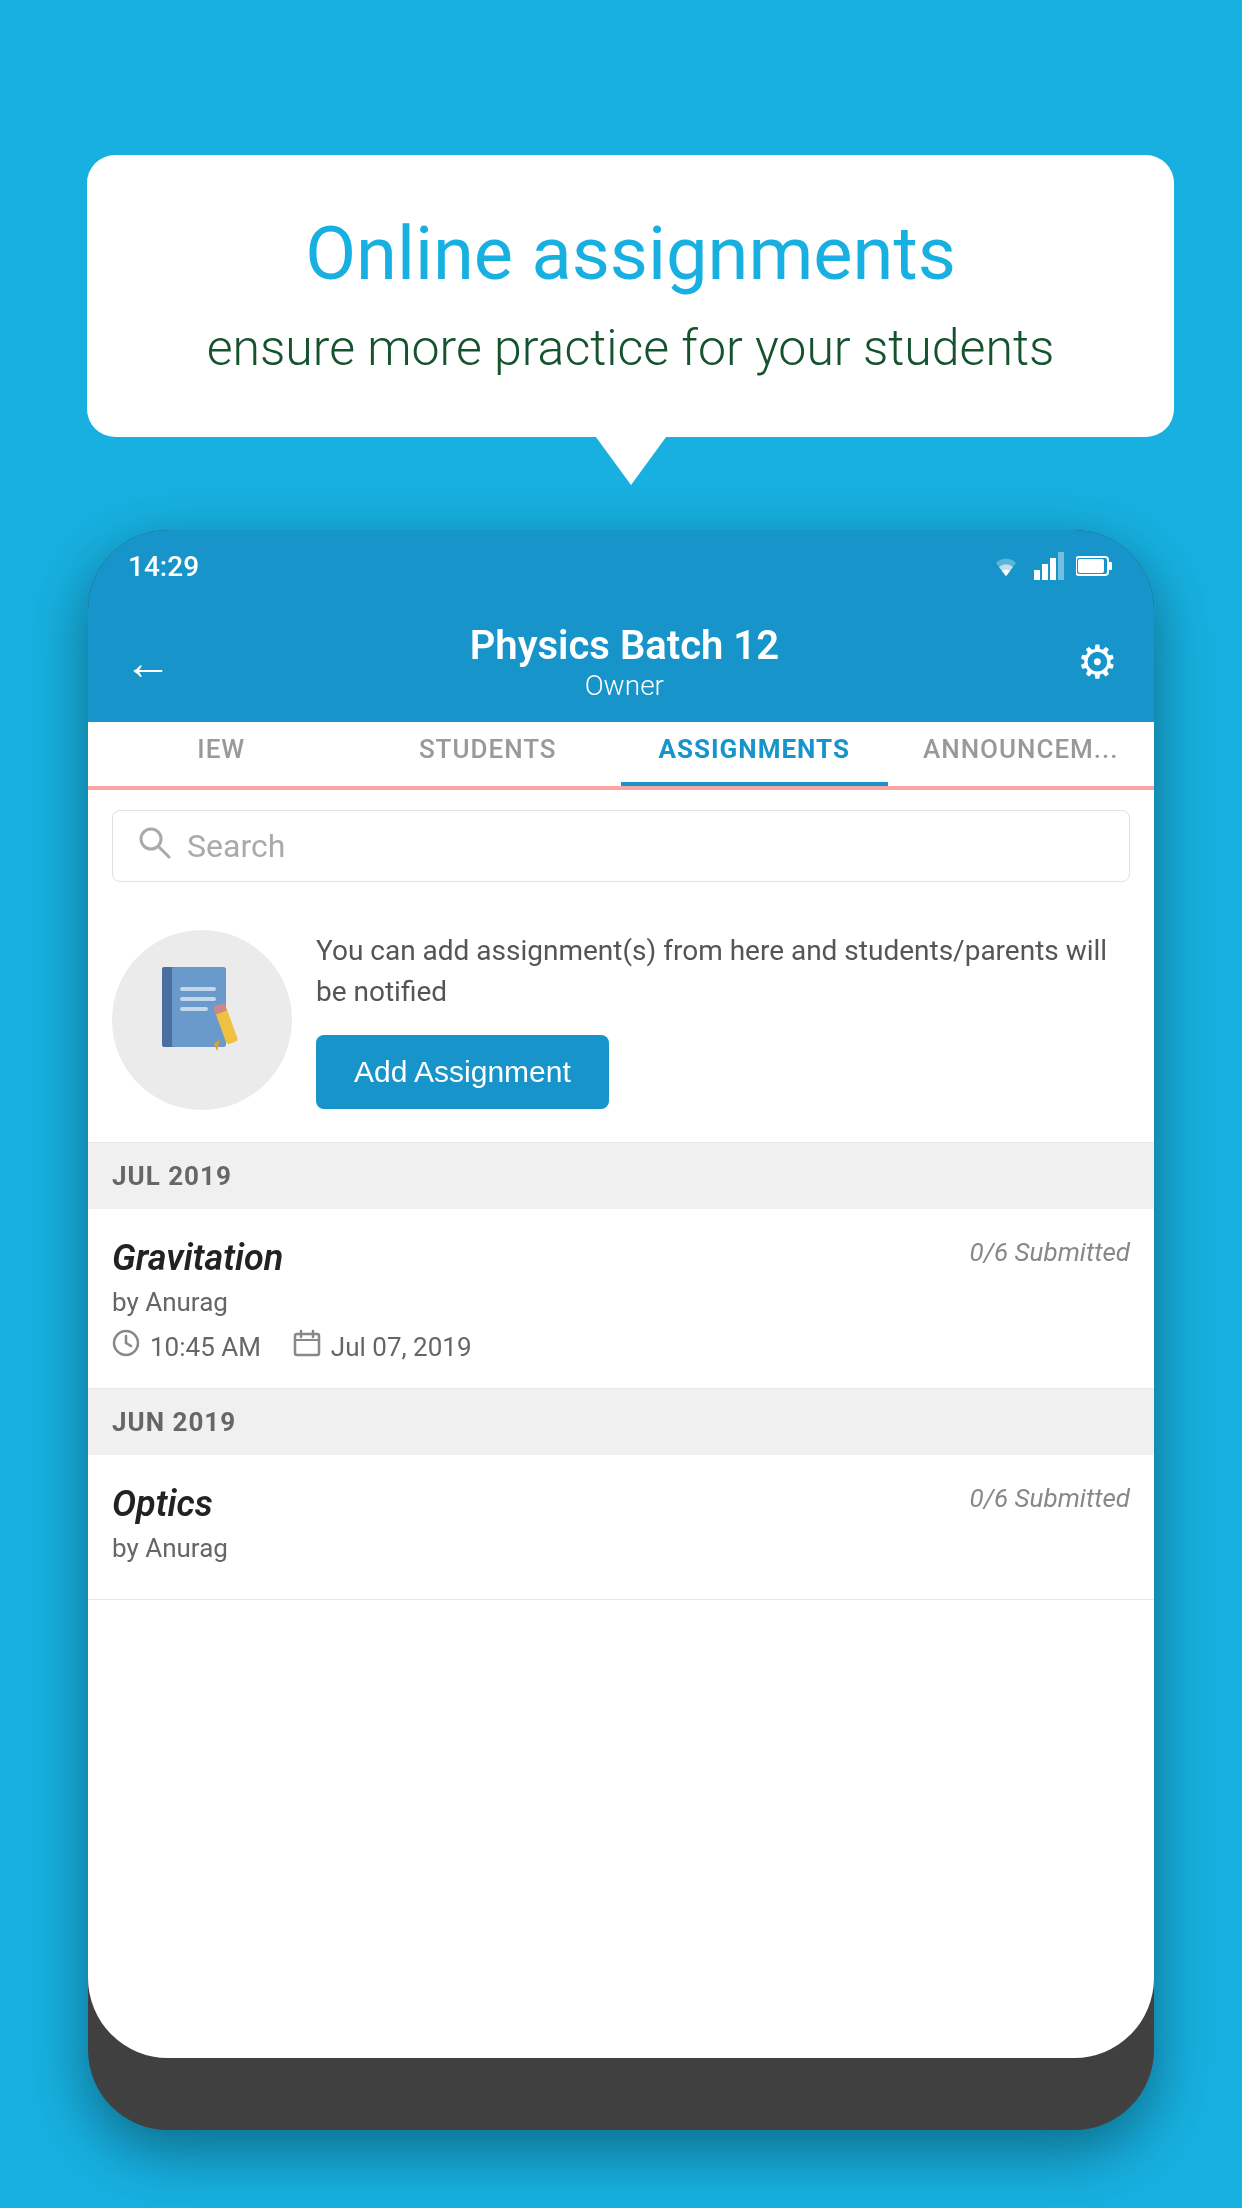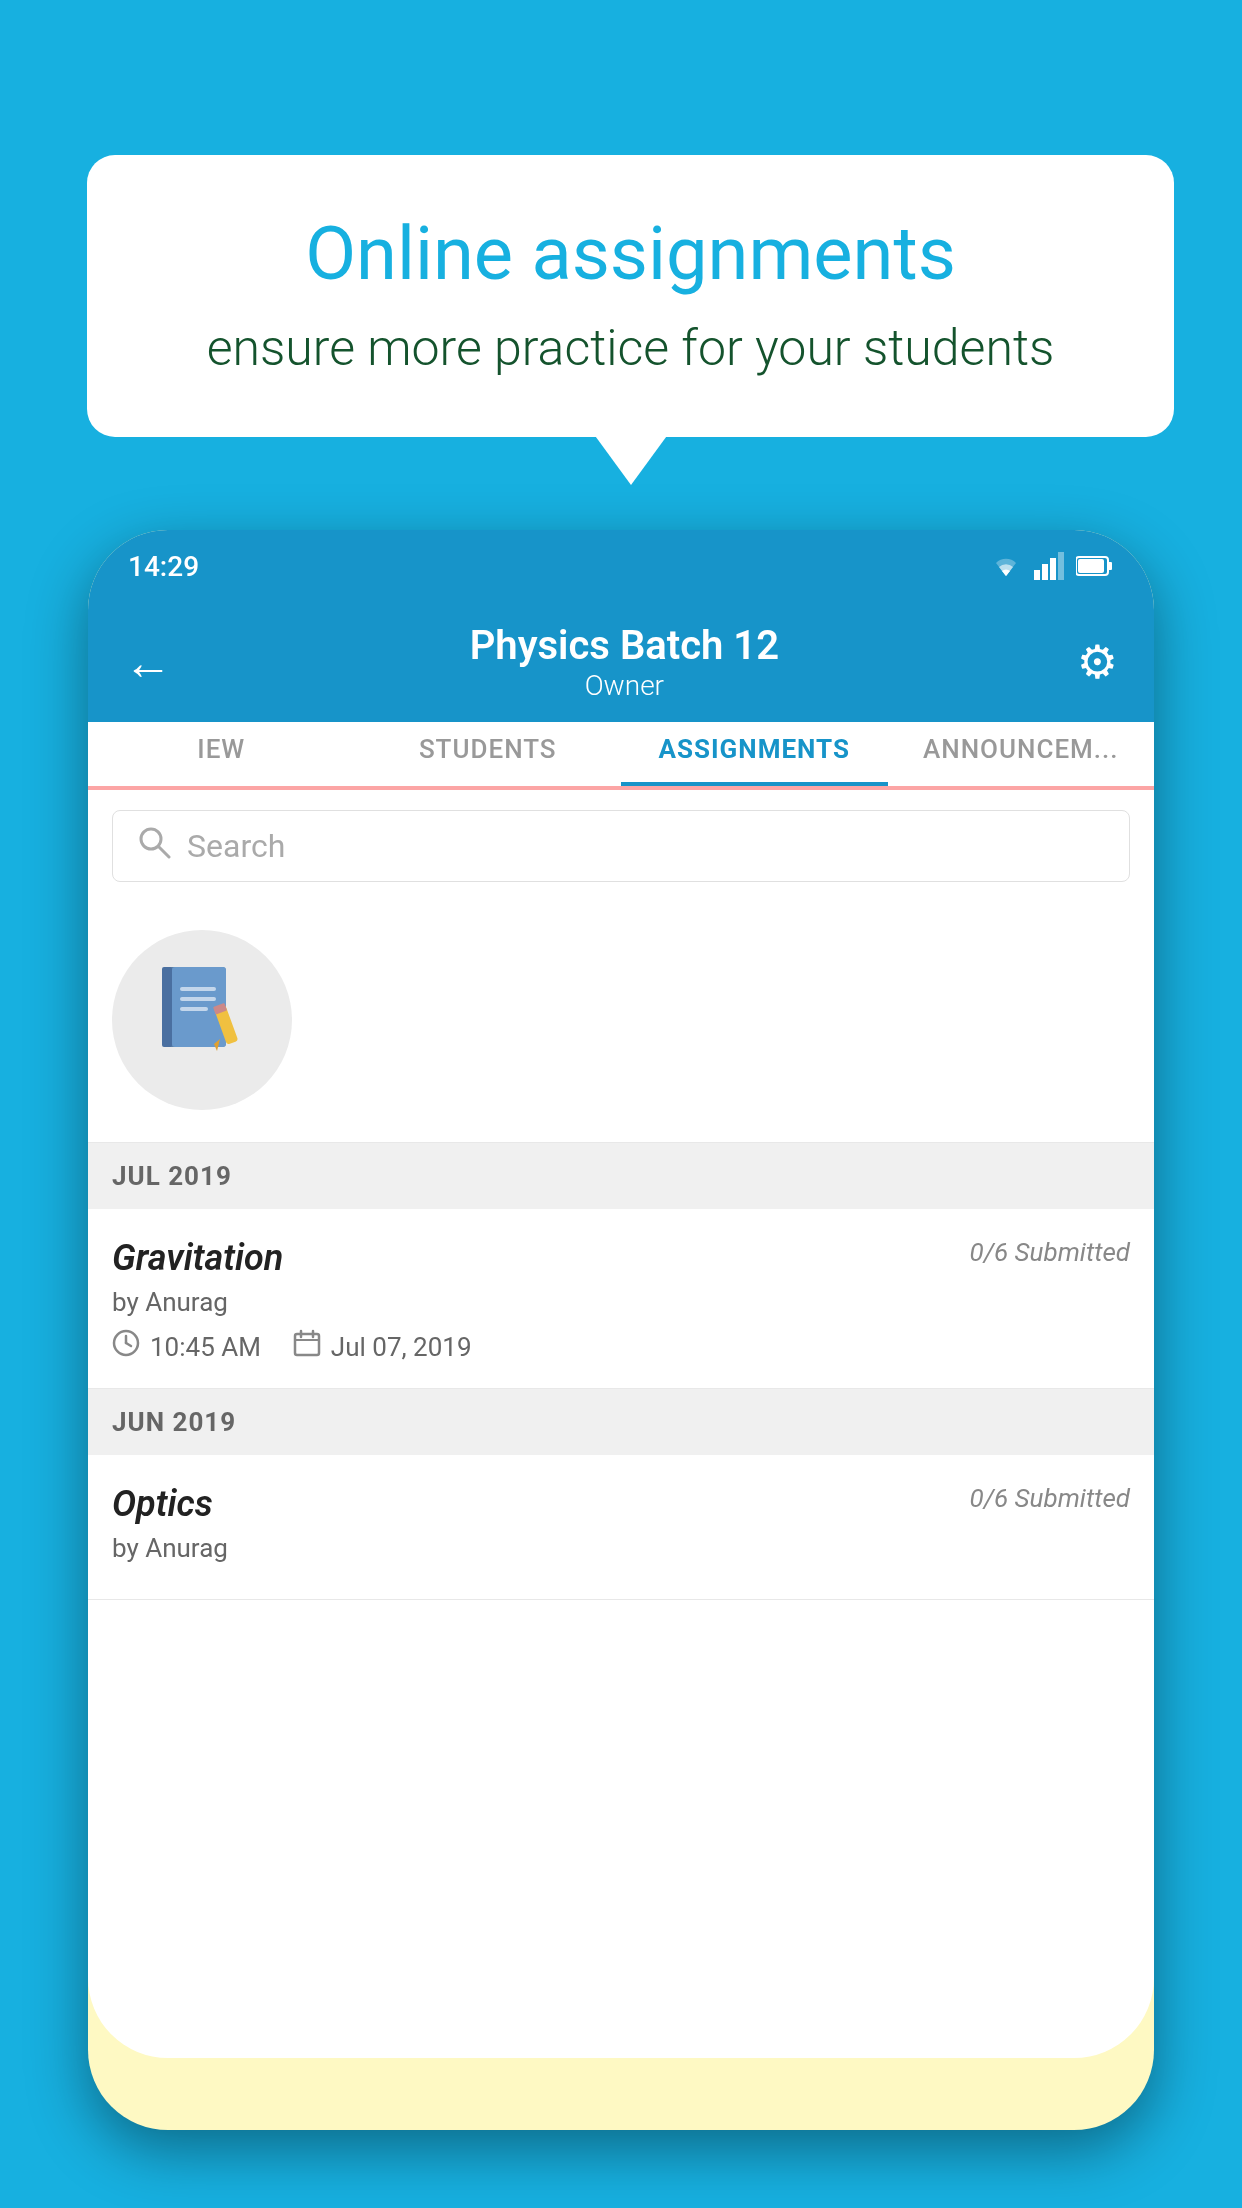--- a/index.html
+++ b/index.html
@@ -59,21 +59,21 @@
     
     .phone-container {
       position: absolute;
       top: 530px;
       left: 88px;
       right: 88px;
       bottom: 0;
     }
 
     .phone-frame {
-      background: #fef9c3;
+      background: #404040;
       border-radius: 80px;
       padding: 0;
       position: relative;
       width: 100%;
       height: 1600px;
       overflow: hidden;
       box-shadow: 0 20px 60px rgba(0,0,0,0.4);
     }
 
     
@@ -424,20 +424,24 @@
 
                 <rect x="28" y="28" width="36" height="4" rx="2" fill="white" opacity="0.6"></rect>
                 <rect x="28" y="38" width="36" height="4" rx="2" fill="white" opacity="0.6"></rect>
                 <rect x="28" y="48" width="28" height="4" rx="2" fill="white" opacity="0.6"></rect>
 
                 <rect x="62" y="50" width="12" height="38" rx="3" transform="rotate(-20 62 50)" fill="#f0c040"></rect>
                 <polygon points="62,85 68,80 65,92" fill="#e0a030"></polygon>
                 <rect x="61" y="48" width="12" height="8" rx="1" transform="rotate(-20 61 48)" fill="#cc8888"></rect>
               </svg>
             </span>
+          </div>
+          <div class="promo-text-area">
+            <div class="promo-description">You can add assignment(s) from here and students/parents will be notified</div>
+            <button class="add-assignment-btn">Add Assignment</button>
           </div>
         </div>
 
         <div class="section-header">JUL 2019</div>
 
         <div class="assignment-item">
           <div class="assignment-top-row">
             <span class="assignment-title">Gravitation</span>
             <span class="assignment-submitted">0/6 Submitted</span>
           </div>

